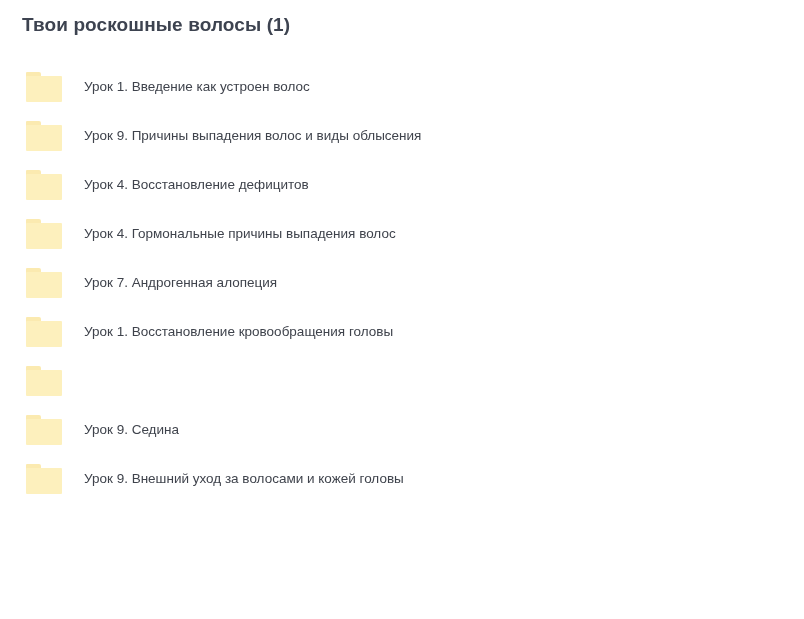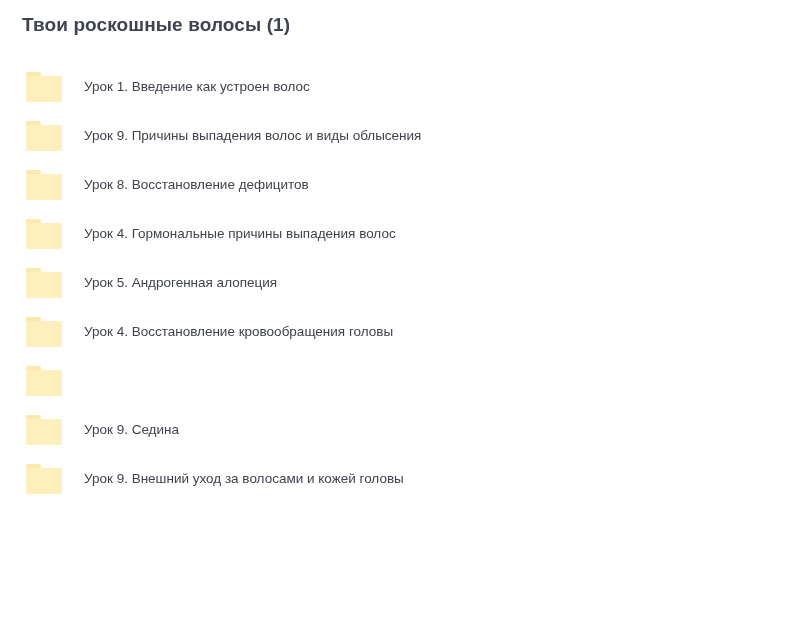--- a/index.html
+++ b/index.html
@@ -101,45 +101,45 @@
           <span class="body"></span>
       </span>
       <span class="folder-label">Урок 9. Причины выпадения волос и виды облысения</span>
     </div>
 
     <div class="folder-row">
       <span class="folder-icon">
         <span class="tab"></span>
           <span class="body"></span>
       </span>
-      <span class="folder-label">Урок 8. Восстановление дефицитов</span>
+      <span class="folder-label">Урок 4. Восстановление дефицитов</span>
     </div>
 
     <div class="folder-row">
       <span class="folder-icon">
         <span class="tab"></span>
           <span class="body"></span>
       </span>
       <span class="folder-label">Урок 4. Гормональные причины выпадения волос</span>
     </div>
 
     <div class="folder-row">
       <span class="folder-icon">
         <span class="tab"></span>
           <span class="body"></span>
       </span>
-      <span class="folder-label">Урок 5. Андрогенная алопеция</span>
+      <span class="folder-label">Урок 7. Андрогенная алопеция</span>
     </div>
 
     <div class="folder-row">
       <span class="folder-icon">
         <span class="tab"></span>
           <span class="body"></span>
       </span>
-      <span class="folder-label">Урок 4. Восстановление кровообращения головы</span>
+      <span class="folder-label">Урок 1. Восстановление кровообращения головы</span>
     </div>
 
     <div class="folder-row">
       <span class="folder-icon">
         <span class="tab"></span>
           <span class="body"></span>
       </span>
     </div>
 
     <div class="folder-row">

